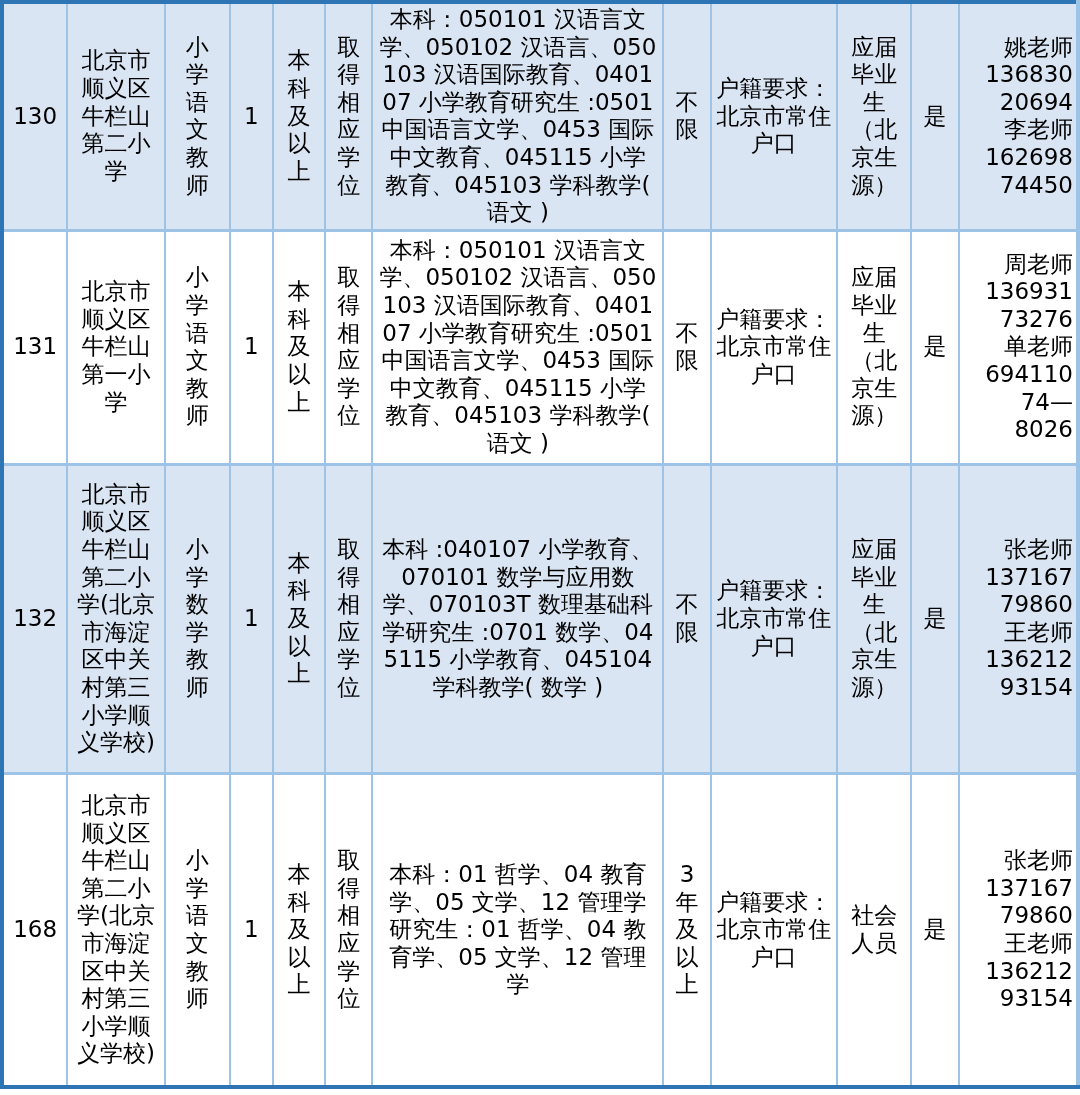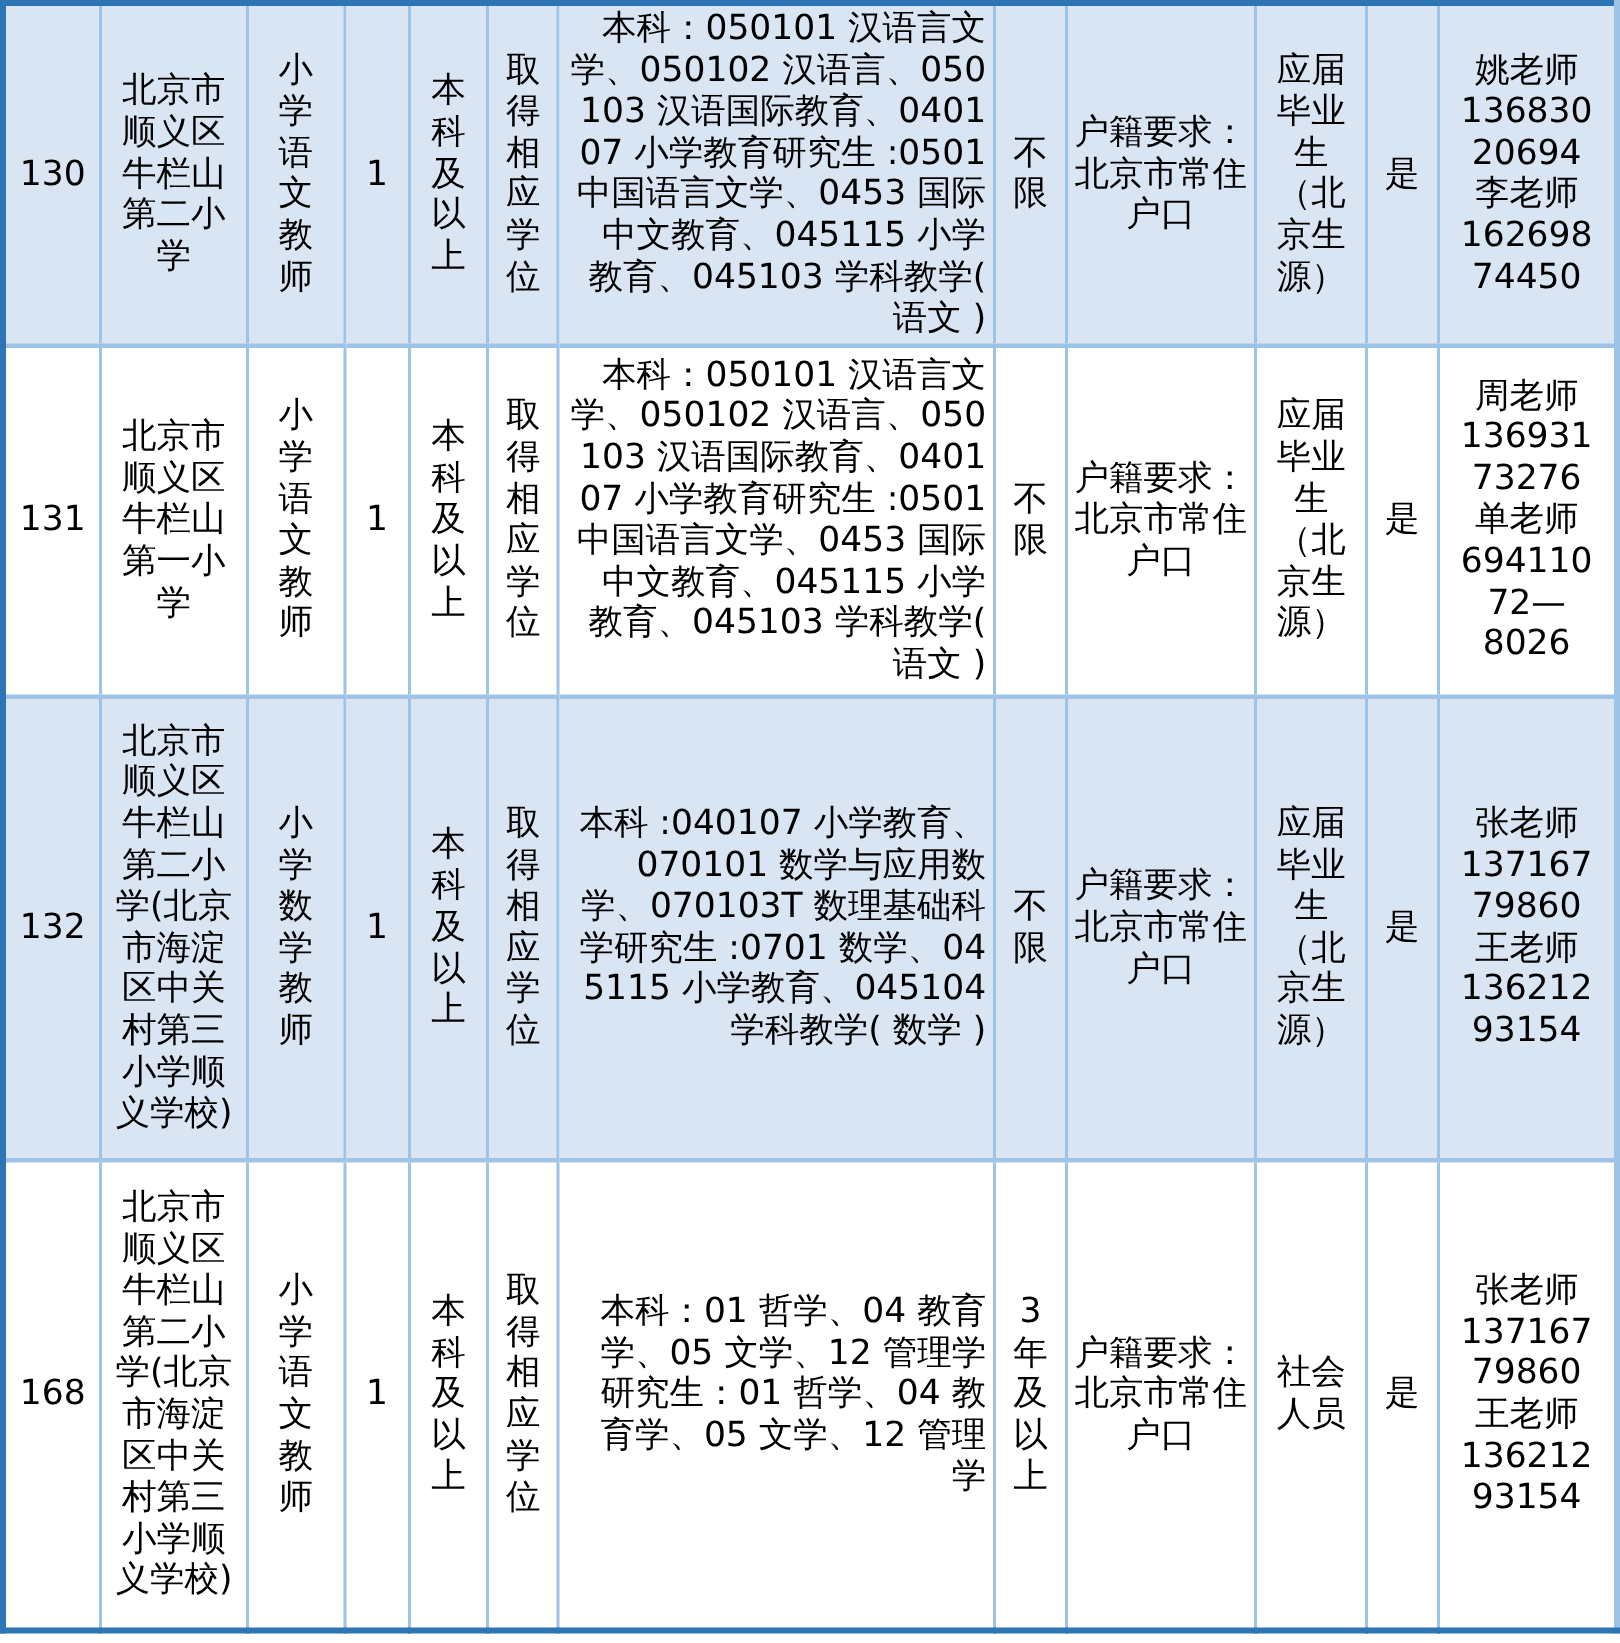--- a/index.html
+++ b/index.html
@@ -35,22 +35,22 @@
   tbody tr:nth-child(2){height:234px;}
   tbody tr:nth-child(3){height:309px;}
   tbody tr:nth-child(4){height:314px;}
   
   .w-id{width:65px;}  .w-school{width:97px;} .w-pos{width:65px;}
   .w-cnt{width:43px;} .w-edu{width:52px;}    .w-deg{width:47px;}
   .w-major{width:290px;} .w-exp{width:47px;} .w-huk{width:126px;}
   .w-src{width:74px;} .w-cert{width:47px;}   .w-contact{width:119px;}
   
   .vert{max-width:1.05em;margin:0 auto;word-break:break-all;line-break:strict;}
-  .major-cell{padding:2px 5px;text-align:right;}
-  .contact-cell div{white-space:nowrap;}
+  .major-cell{padding:2px 5px;}
+  .contact-cell div{white-space:nowrap;text-align:right;}
 </style>
 </head>
 <body>
 
 <table class="recruit">
   <colgroup>
     <col class="w-id">
       <col class="w-school">
       <col class="w-pos">
       <col class="w-cnt">
@@ -112,21 +112,21 @@
         </td>
     <td>户籍要求：北京市常住户口</td>
     <td>应届毕业生（北京生源）</td>
     <td>是</td>
     <td class="contact-cell">
           <div>周老师</div>
           <div>136931</div>
           <div>73276</div>
           <div>单老师</div>
           <div>694110</div>
-          <div>72—</div>
+          <div>74—</div>
           <div>8026</div>
         </td>
   </tr>
       <tr>
     <td>132</td>
     <td>北京市顺义区牛栏山第二小学(北京市海淀区中关村第三小学顺义学校)</td>
     <td>
           <div class="vert">小学数学教师</div>
         </td>
     <td>1</td>

